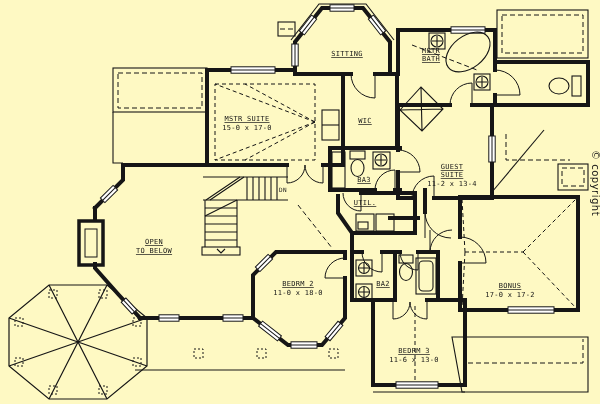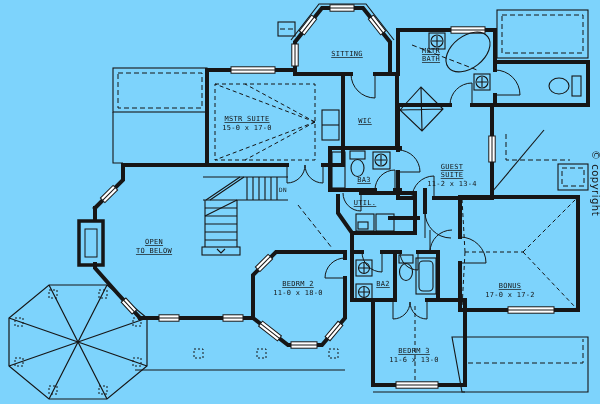--- a/index.html
+++ b/index.html
@@ -1,16 +1,16 @@
 <!DOCTYPE html>
 <html><head>
 <meta charset="utf-8">
 <style>
   html,body{margin:0;padding:0;background:#ffffff;}
-  .wrap{position:relative;width:600px;height:404px;background:#7dd3fc;overflow:hidden;}
+  .wrap{position:relative;width:600px;height:404px;background:#fef9c3;overflow:hidden;}
   svg{display:block;}
   .lbl{font:400 7px "DejaVu Sans Mono", monospace;fill:#161616;text-anchor:middle;letter-spacing:.3px;}
   .sm{font-size:6px;}
   .u{text-decoration:underline;}
   .cpy{font:400 10px "DejaVu Sans", sans-serif;fill:#161616;letter-spacing:.5px;}
 </style>
 </head>
 <body>
 
 <div class="wrap">

